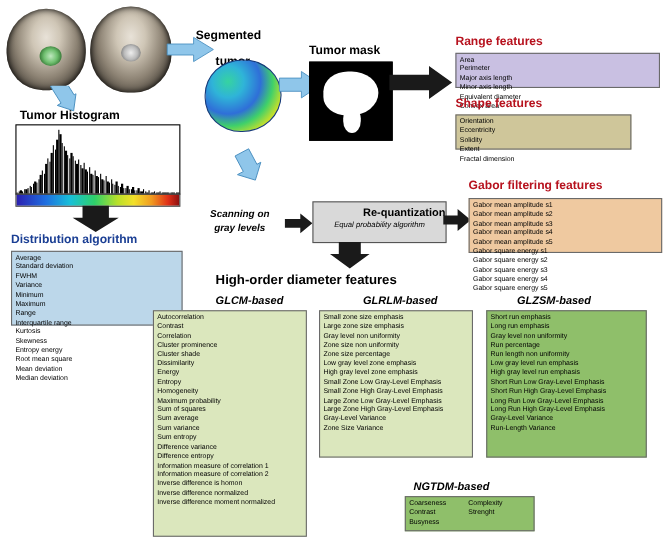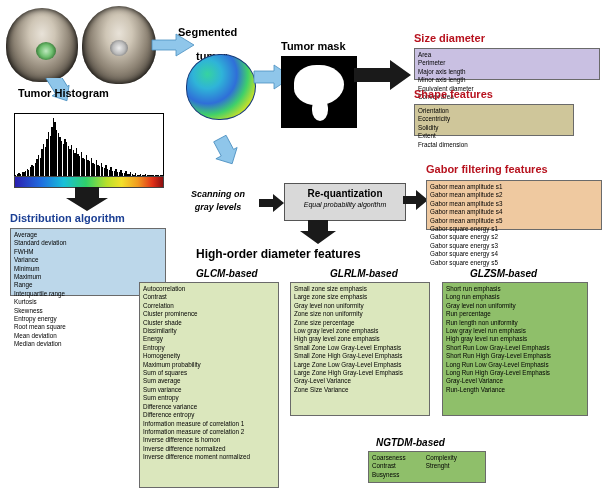--- a/index.html
+++ b/index.html
@@ -109,21 +109,21 @@
 <div class="title title-black" style="left:281px;top:40px;">Tumor mask</div>
 <div class="mask" style="left:281px;top:56px;width:74px;height:70px;">
   <div class="maskblob" style="left:12px;top:8px;width:50px;height:40px;"></div>
   <div class="abs" style="left:30px;top:42px;width:16px;height:22px;background:#fff;border-radius:40% 40% 50% 50%;"></div>
 </div>
 
 <svg class="arrow" style="left:352px;top:58px;width:62px;height:34px;" viewBox="0 0 62 34">
   <polygon points="2,10 38,10 38,2 59,17 38,32 38,24 2,24" fill="#1a1a1a"></polygon>
 </svg>
 
-<div class="title title-red" style="left:414px;top:32px;">Size diameter</div>
+<div class="title title-red" style="left:414px;top:32px;">Range features</div>
 <div class="panel" style="left:414px;top:48px;width:186px;height:32px;background:#c9c0e2;">
   <div class="col" style="width:88px;">
     <div>Area</div>
     <div>Perimeter</div>
     <div>Major axis length</div>
   </div>
   <div class="col" style="width:92px;">
     <div>Minor axis length</div>
     <div>Equivalent diameter</div>
     <div>Convex area</div>
@@ -136,21 +136,21 @@
     <div>Orientation</div>
     <div>Eccentricity</div>
     <div>Solidity</div>
   </div>
   <div class="col" style="width:84px;">
     <div>Extent</div>
     <div>Fractal dimension</div>
   </div>
 </div>
 
-<div class="title title-black" style="left:18px;top:87px;">Tumor Histogram</div>
+<div class="title title-black" style="left:18px;top:99px;">Tumor Histogram</div>
 <div class="histbox" style="left:14px;top:113px;width:148px;height:62px;">
     <div class="hbar" style="left: 0px; width: 1.34444px; height: 1.22105px;"></div>
     <div class="hbar" style="left: 1.64444px; width: 1.34444px; height: 1.83158px;"></div>
     <div class="hbar" style="left: 3.28889px; width: 1.34444px; height: 3.05263px;"></div>
     <div class="hbar" style="left: 4.93333px; width: 1.34444px; height: 2.44211px;"></div>
     <div class="hbar" style="left: 6.57778px; width: 1.34444px; height: 4.27368px;"></div>
     <div class="hbar" style="left: 8.22222px; width: 1.34444px; height: 3.66316px;"></div>
     <div class="hbar" style="left: 9.86667px; width: 1.34444px; height: 5.49474px;"></div>
     <div class="hbar" style="left: 11.5111px; width: 1.34444px; height: 7.32632px;"></div>
     <div class="hbar" style="left: 13.1556px; width: 1.34444px; height: 6.10526px;"></div>
@@ -271,21 +271,21 @@
 <div class="box-scan" style="left:176px;top:188px;width:84px;height:28px;">
   <div class="ital" style="font-size:9px;font-weight:bold;line-height:13px;">Scanning on</div>
   <div class="ital" style="font-size:9px;font-weight:bold;line-height:13px;text-align:center;">gray levels</div>
 </div>
 
 <svg class="arrow" style="left:258px;top:192px;width:28px;height:22px;" viewBox="0 0 28 22">
   <polygon points="1,7 15,7 15,2 26,11 15,20 15,15 1,15" fill="#1a1a1a"></polygon>
 </svg>
 
 <div class="box-rq" style="left:284px;top:183px;width:120px;height:36px;">
-  <div style="font-size:10px;font-weight:bold;margin-top:4px;">Re-quantization</div>
+  <div style="font-size:10px;font-weight:bold;margin-top:4px;text-align:right;">Re-quantization</div>
   <div class="ital" style="font-size:7px;margin-top:2px;">Equal probability algorithm</div>
 </div>
 
 <svg class="arrow" style="left:402px;top:186px;width:28px;height:28px;" viewBox="0 0 28 28">
   <polygon points="1,10 14,10 14,4 26,14 14,24 14,18 1,18" fill="#1a1a1a"></polygon>
 </svg>
 
 <div class="title title-red" style="left:426px;top:163px;">Gabor filtering features</div>
 <div class="panel" style="left:426px;top:180px;width:176px;height:50px;background:#efc9a0;">
   <div class="col" style="width:86px;">

